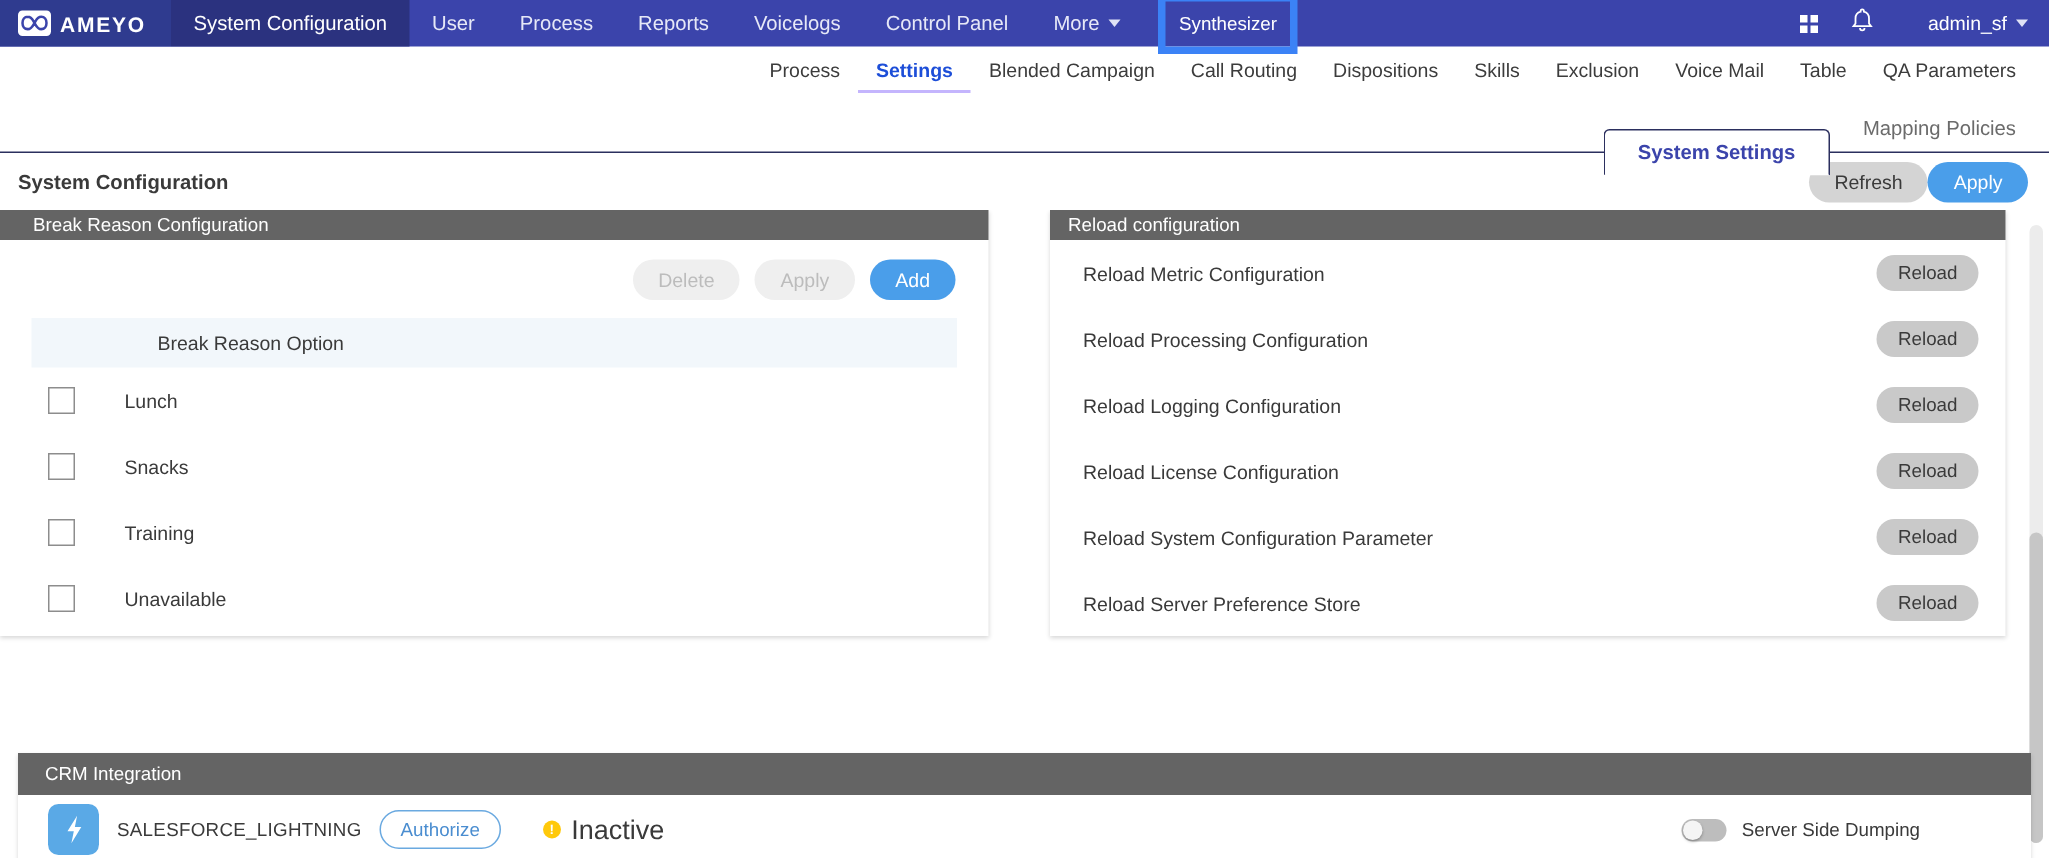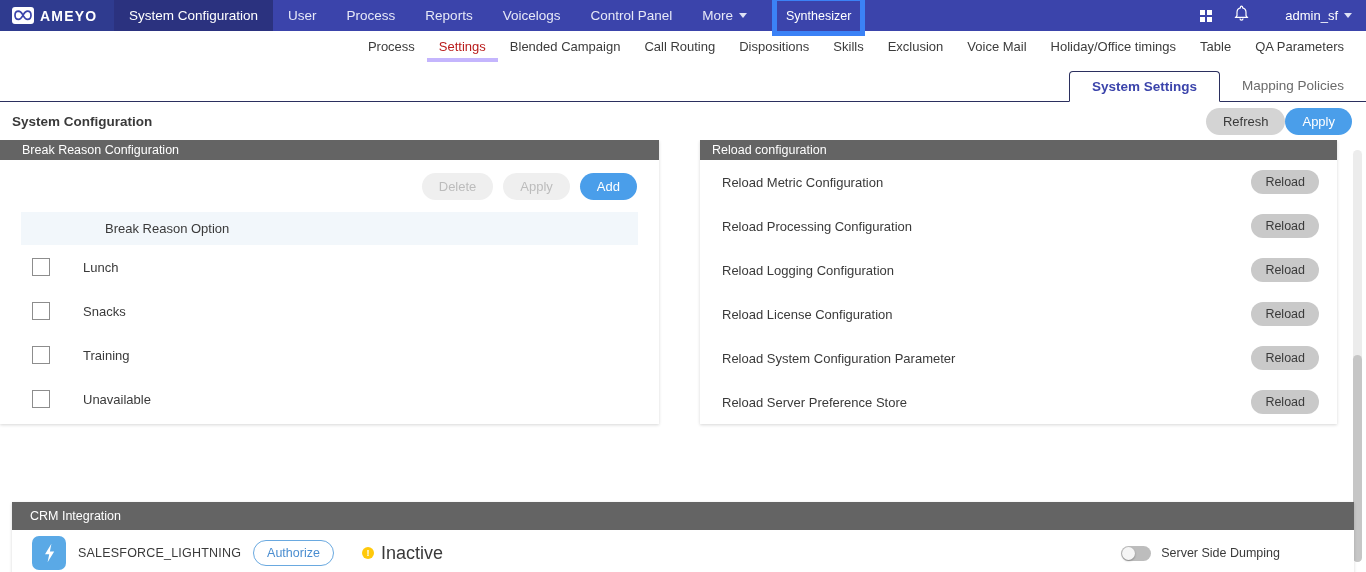--- a/index.html
+++ b/index.html
@@ -106,23 +106,23 @@
   .subnav-item {
     font-size: 13px;
     color: #3c3c3c;
     padding: 0 12px;
     line-height: 31px;
     height: 31px;
     white-space: nowrap;
     cursor: pointer;
   }
   .subnav-item.active {
-    color: #b91c1c;
-    border-bottom: 4px solid #c4b5fd;
-    font-weight: 400;
+    color: #1d4ed8;
+    border-bottom: 2px solid #c4b5fd;
+    font-weight: 700;
   }
 
   
   .tabrow {
     height: 40px;
     display: flex;
     align-items: flex-end;
     justify-content: flex-end;
     background: #ffffff;
     border-bottom: 1px solid #2b2f5e;
@@ -138,21 +138,21 @@
     white-space: nowrap;
   }
   .tab.active {
     color: #3b44ab;
     font-weight: bold;
     border: 1px solid #2b2f5e;
     border-bottom: 1px solid #ffffff;
     border-radius: 4px 4px 0 0;
     background: #ffffff;
     position: relative;
-    top: 1px;
+    top: 16px;
     height: 31px;
     line-height: 30px;
   }
 
   
   .titlebar {
     height: 38px;
     display: flex;
     align-items: center;
     padding: 0 14px 0 12px;
@@ -426,21 +426,20 @@
 
 <div class="subnav">
   <div class="subnav-item">Process</div>
   <div class="subnav-item active">Settings</div>
   <div class="subnav-item">Blended Campaign</div>
   <div class="subnav-item">Call Routing</div>
   <div class="subnav-item">Dispositions</div>
   <div class="subnav-item">Skills</div>
   <div class="subnav-item">Exclusion</div>
   <div class="subnav-item">Voice Mail</div>
-  <div class="subnav-item">Holiday/Office timings</div>
   <div class="subnav-item">Table</div>
   <div class="subnav-item">QA Parameters</div>
 </div>
 
 <div class="tabrow">
   <div class="tab active">System Settings</div>
   <div class="tab">Mapping Policies</div>
 </div>
 
 <div class="titlebar">

